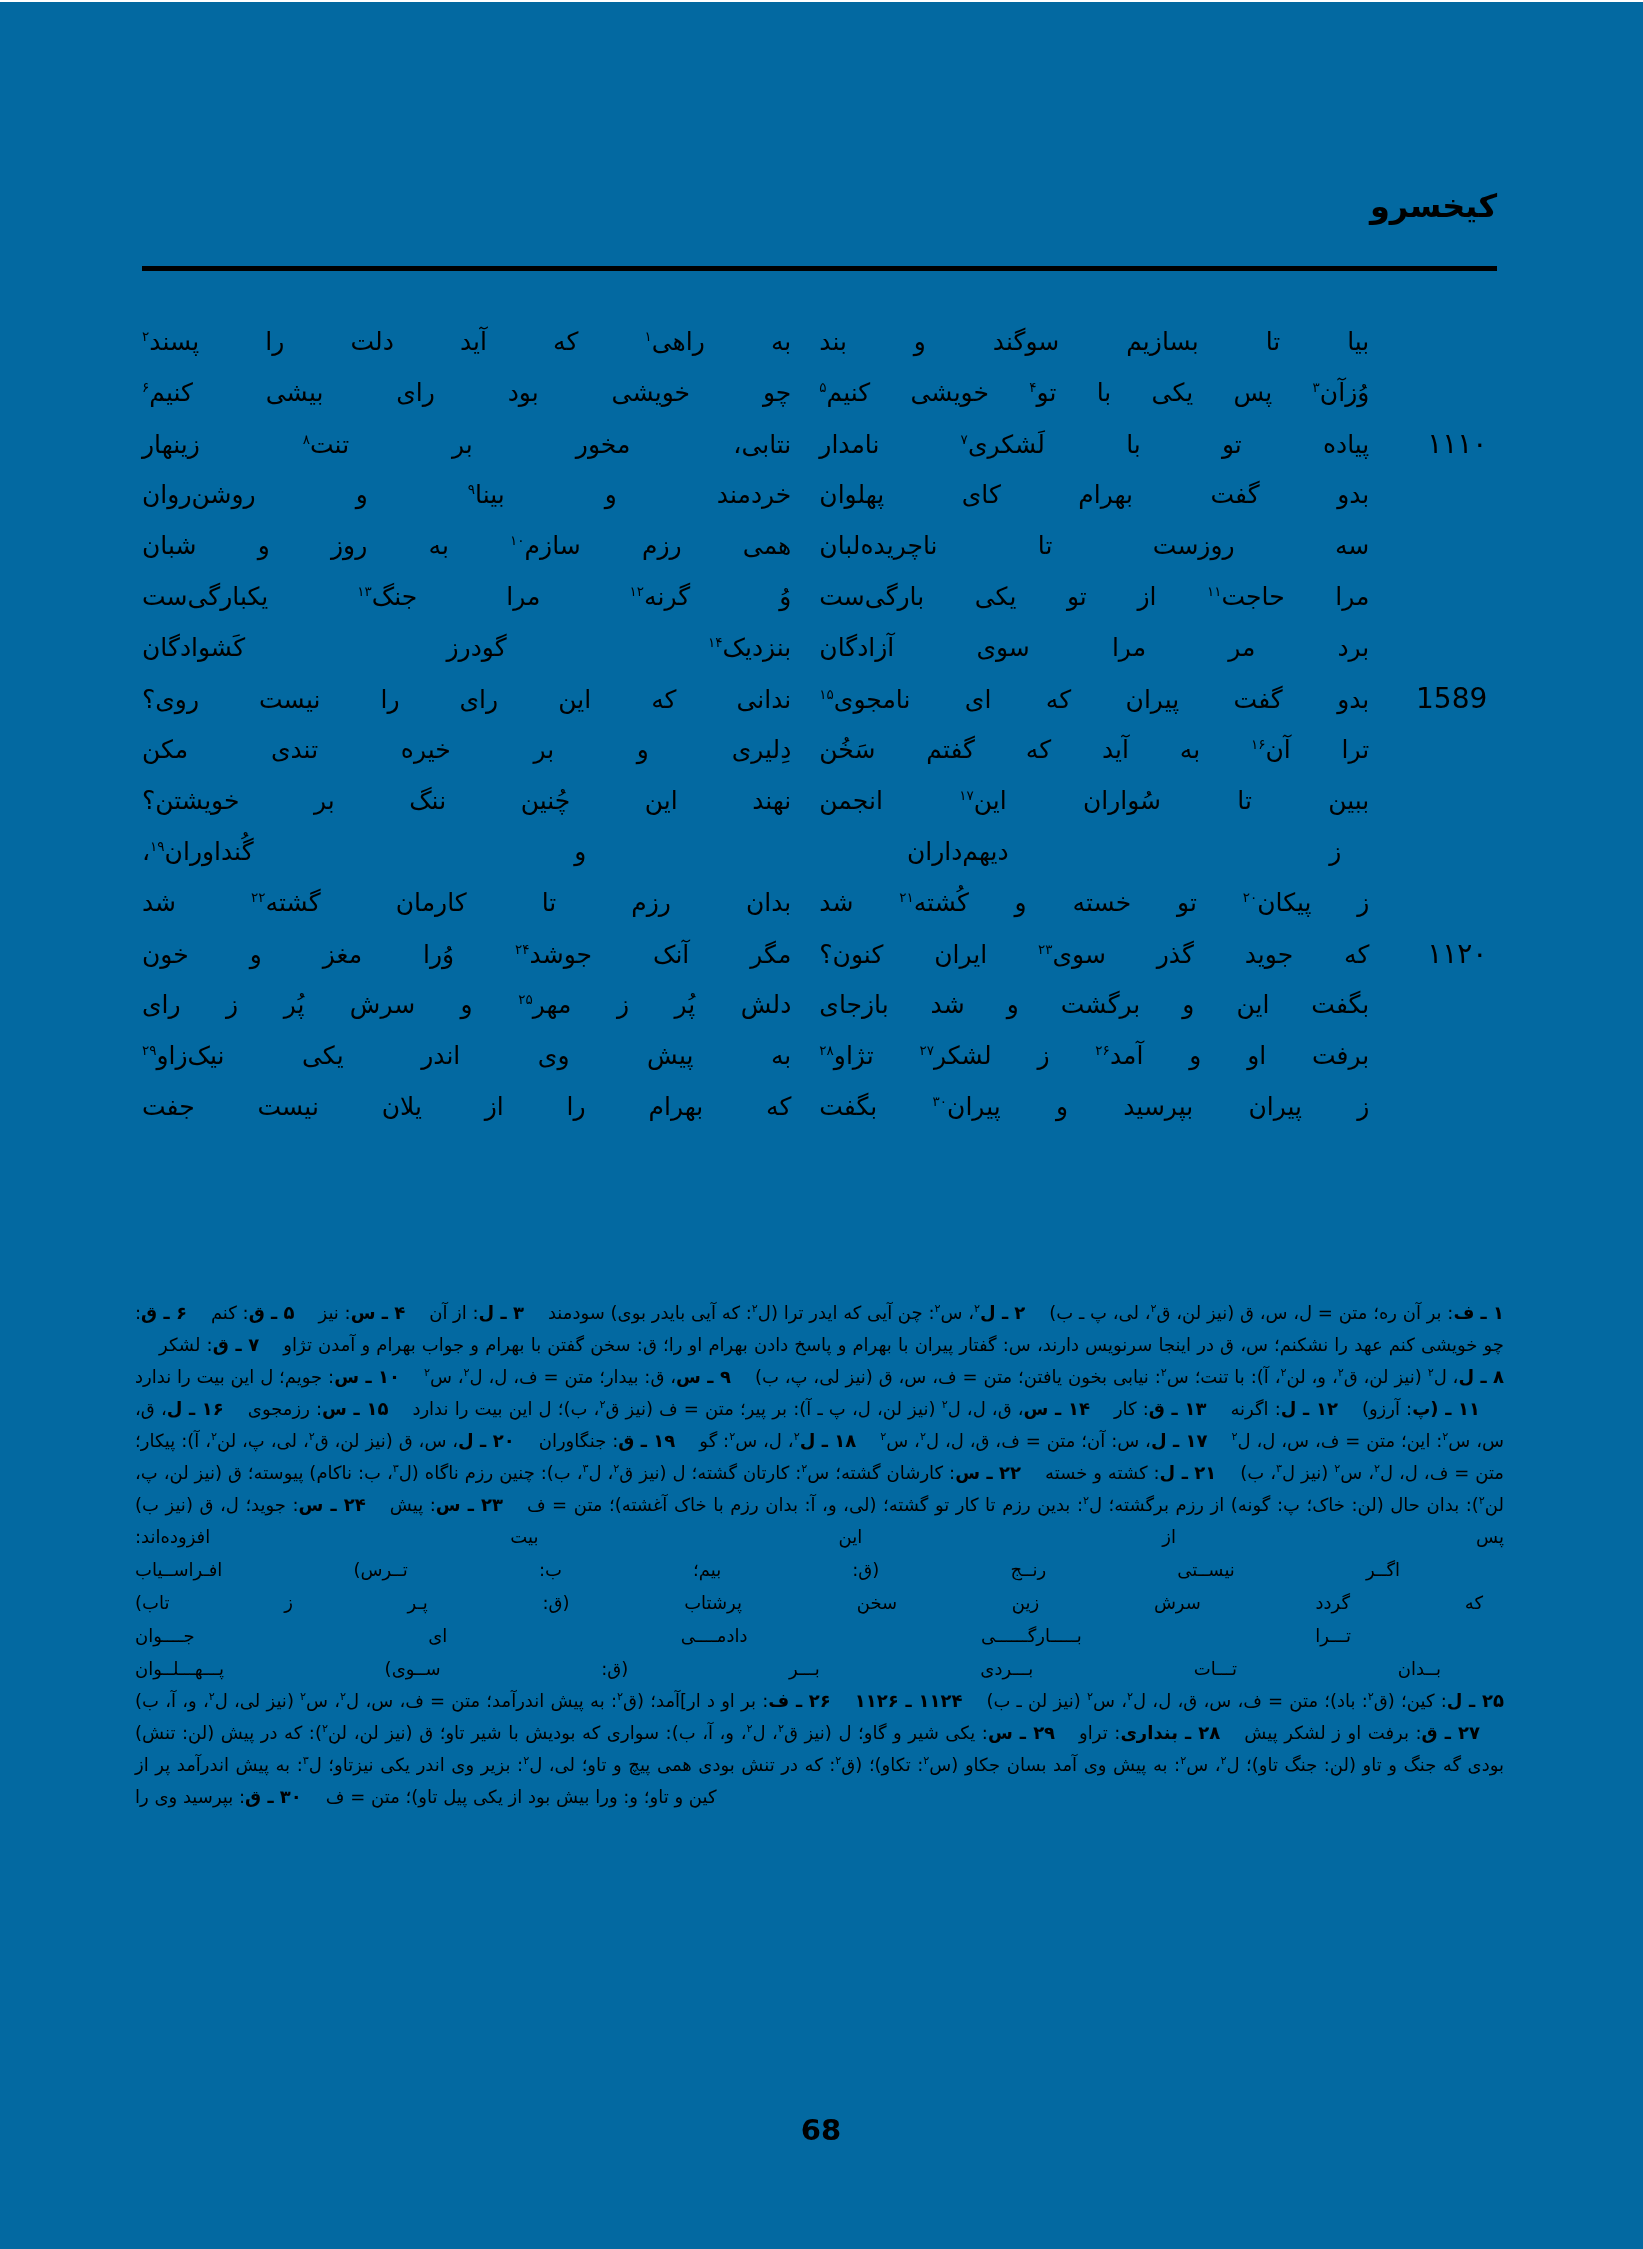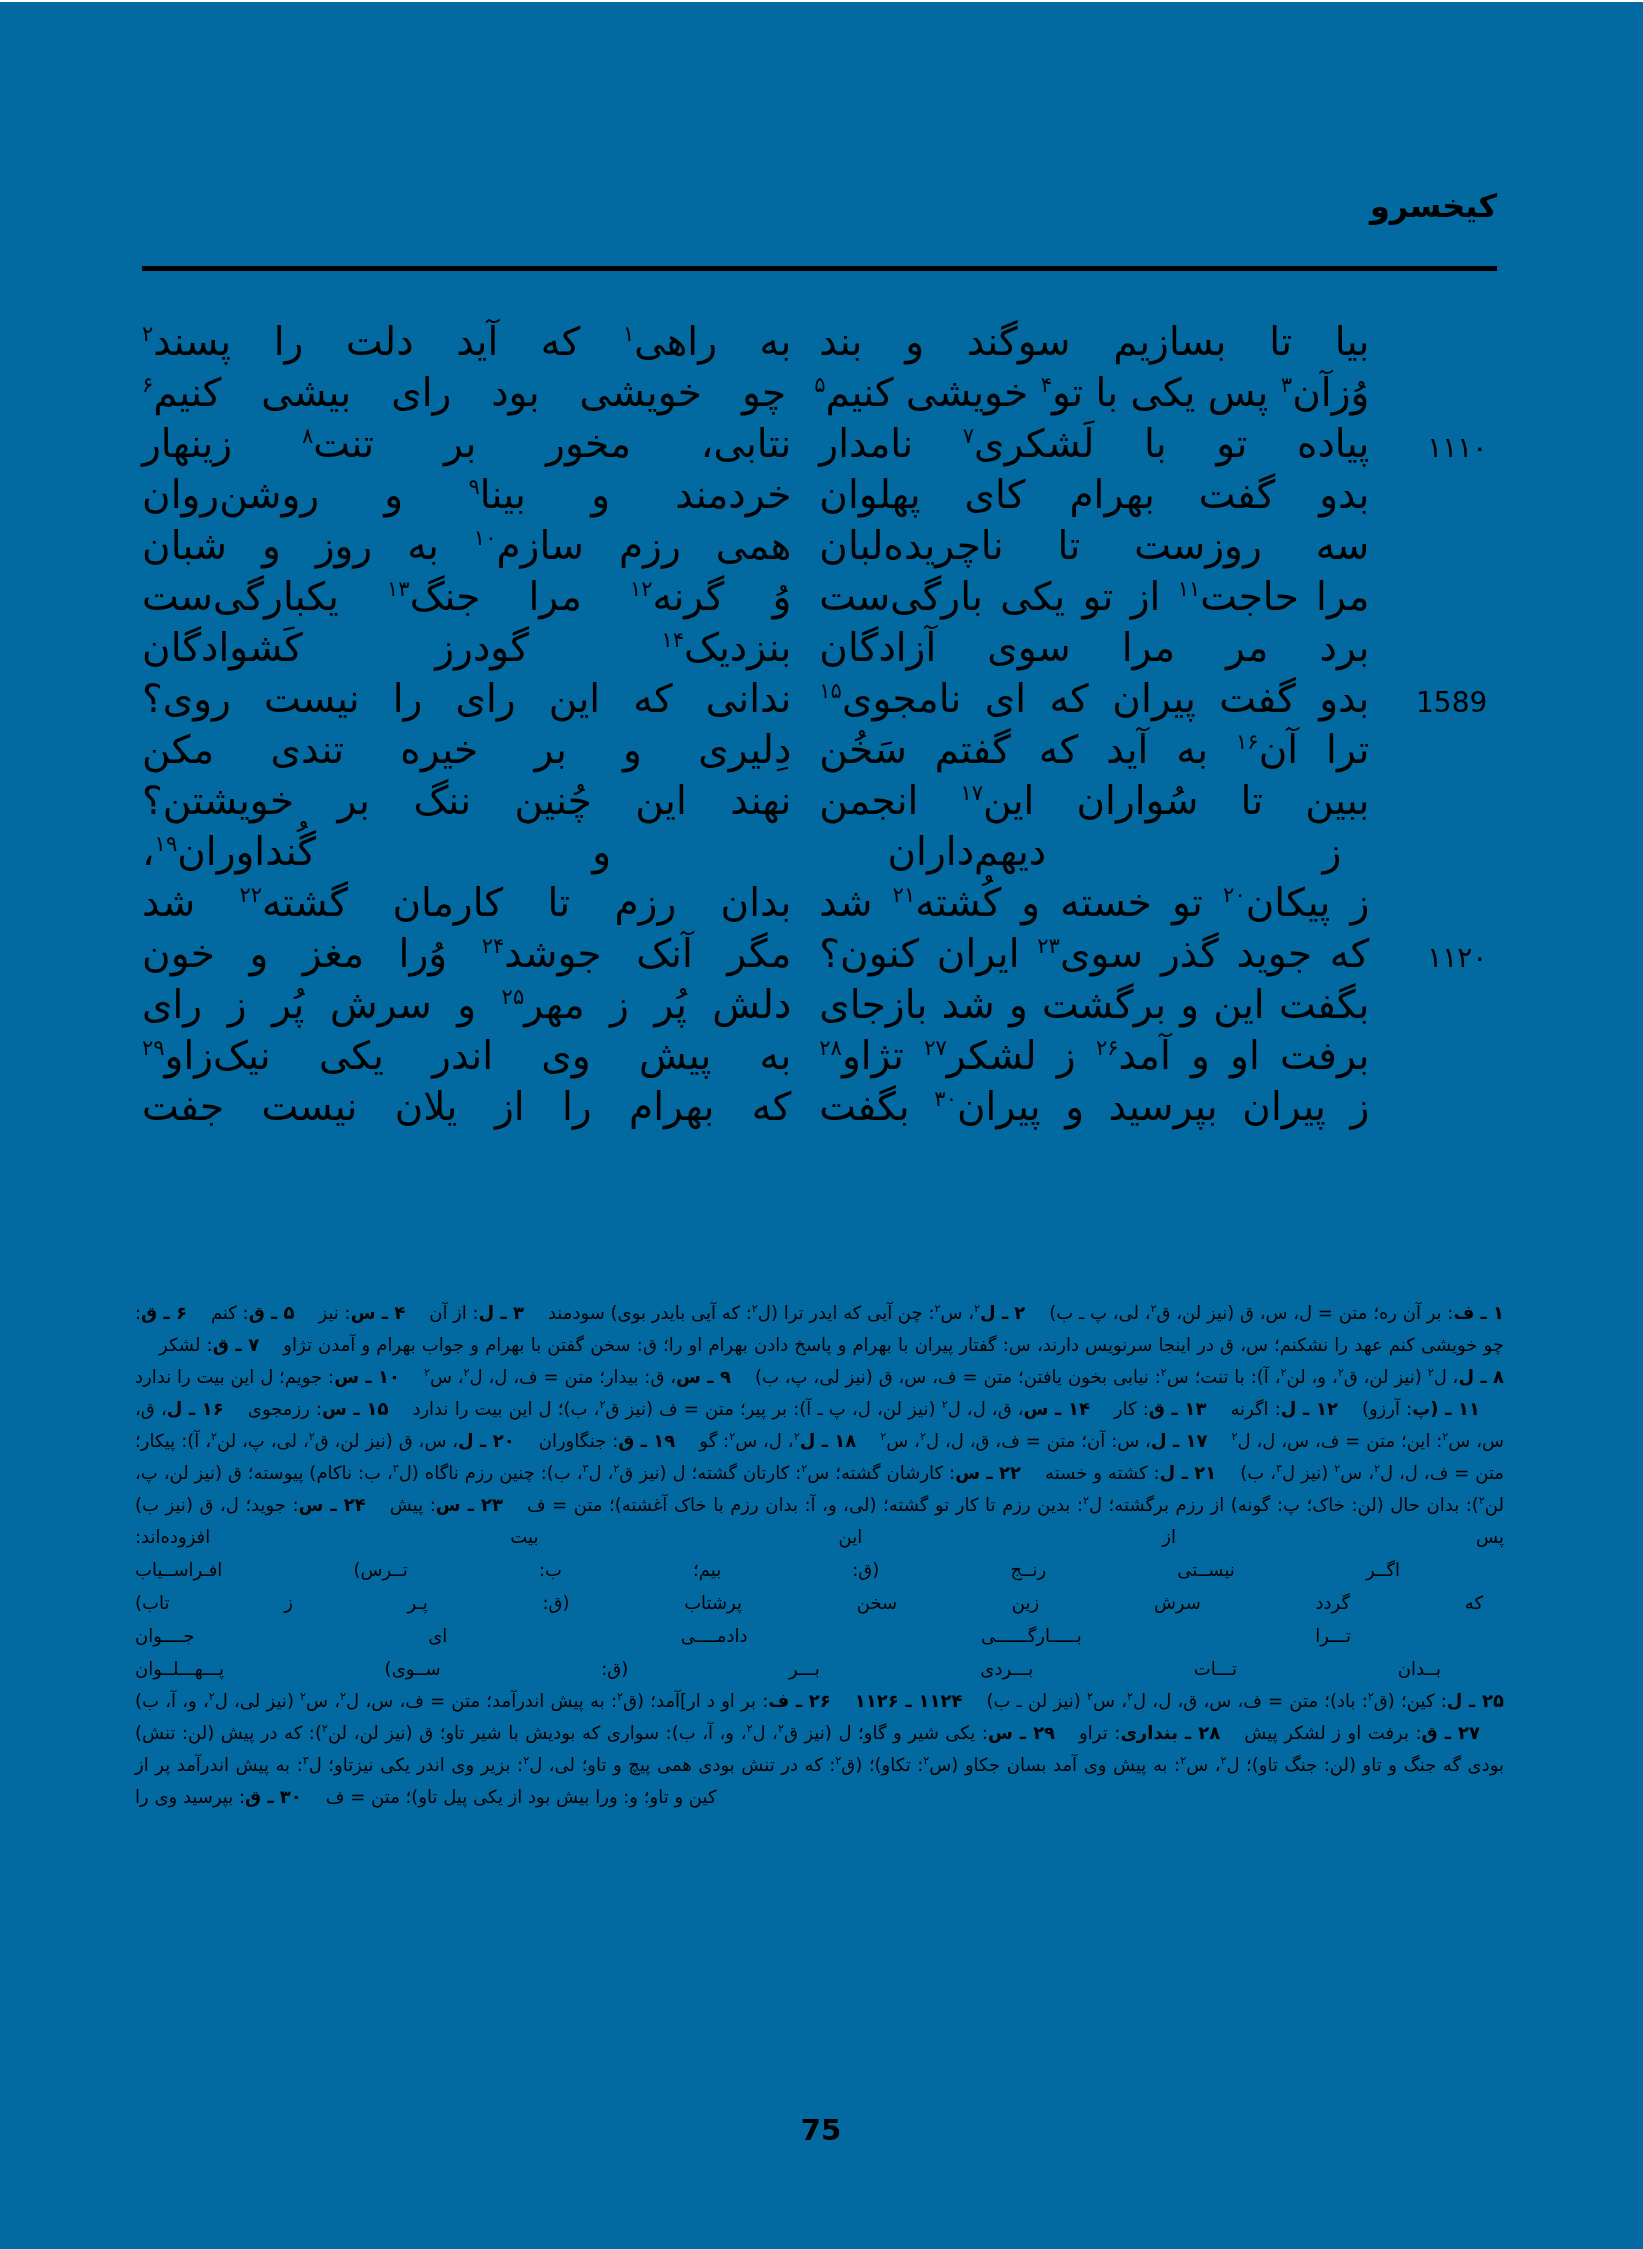--- a/index.html
+++ b/index.html
@@ -60,21 +60,21 @@
   .vnum {
     flex: 0 0 118px;
     font-size: 28px;
     text-align: right;
     padding-right: 9.7px;
     white-space: nowrap;
     direction: rtl;
     line-height: 51px;
   }
   .hemistich {
-    font-size: 39px;
+    font-size: 25px;
     white-space: nowrap;
     line-height: 51px;
     overflow: visible;
   }
   .h-right {
     flex: 0 0 550px;
     text-align: justify;
     text-align-last: justify;
     display: block;
   }
@@ -243,16 +243,16 @@
 
   <div class="apparatus" id="apparatus">
       <div class="app-para"><span class="app-num">۱ ـ ف</span>: بر آن ره؛ متن = ل، س، ق (نیز لن، ق<span class="app-sup">۲</span>، لی، پ ـ ب)<span class="app-sep"></span><span class="app-num">۲ ـ ل</span><span class="app-sup">۲</span>، س<span class="app-sup">۲</span>: چن آیی که ایدر ترا (ل<span class="app-sup">۲</span>: که آیی بایدر بوی) سودمند<span class="app-sep"></span><span class="app-num">۳ ـ ل</span>: از آن<span class="app-sep"></span><span class="app-num">۴ ـ س</span>: نیز<span class="app-sep"></span><span class="app-num">۵ ـ ق</span>: کنم<span class="app-sep"></span><span class="app-num">۶ ـ ق</span>: چو خویشی کنم عهد را نشکنم؛ س، ق در اینجا سرنویس دارند، س: گفتار پیران با بهرام و پاسخ دادن بهرام او را؛ ق: سخن گفتن با بهرام و جواب بهرام و آمدن تژاو<span class="app-sep"></span><span class="app-num">۷ ـ ق</span>: لشکر<span class="app-sep"></span><span class="app-num">۸ ـ ل</span>، ل<span class="app-sup">۲</span> (نیز لن، ق<span class="app-sup">۲</span>، و، لن<span class="app-sup">۲</span>، آ): با تنت؛ س<span class="app-sup">۲</span>: نیابی بخون یافتن؛ متن = ف، س، ق (نیز لی، پ، ب)<span class="app-sep"></span><span class="app-num">۹ ـ س</span>، ق: بیدار؛ متن = ف، ل، ل<span class="app-sup">۲</span>، س<span class="app-sup">۲</span><span class="app-sep"></span><span class="app-num">۱۰ ـ س</span>: جویم؛ ل این بیت را ندارد<span class="app-sep"></span><span class="app-num">۱۱ ـ (پ</span>: آرزو)<span class="app-sep"></span><span class="app-num">۱۲ ـ ل</span>: اگرنه<span class="app-sep"></span><span class="app-num">۱۳ ـ ق</span>: کار<span class="app-sep"></span><span class="app-num">۱۴ ـ س</span>، ق، ل، ل<span class="app-sup">۲</span> (نیز لن، ل، پ ـ آ): بر پیر؛ متن = ف (نیز ق<span class="app-sup">۲</span>، ب)؛ ل این بیت را ندارد<span class="app-sep"></span><span class="app-num">۱۵ ـ س</span>: رزمجوی<span class="app-sep"></span><span class="app-num">۱۶ ـ ل</span>، ق، س، س<span class="app-sup">۲</span>: این؛ متن = ف، س، ل، ل<span class="app-sup">۲</span><span class="app-sep"></span><span class="app-num">۱۷ ـ ل</span>، س: آن؛ متن = ف، ق، ل، ل<span class="app-sup">۲</span>، س<span class="app-sup">۲</span><span class="app-sep"></span><span class="app-num">۱۸ ـ ل</span><span class="app-sup">۲</span>، ل، س<span class="app-sup">۲</span>: گو<span class="app-sep"></span><span class="app-num">۱۹ ـ ق</span>: جنگاوران<span class="app-sep"></span><span class="app-num">۲۰ ـ ل</span>، س، ق (نیز لن، ق<span class="app-sup">۲</span>، لی، پ، لن<span class="app-sup">۲</span>، آ): پیکار؛ متن = ف، ل، ل<span class="app-sup">۲</span>، س<span class="app-sup">۲</span> (نیز ل<span class="app-sup">۳</span>، ب)<span class="app-sep"></span><span class="app-num">۲۱ ـ ل</span>: کشته و خسته<span class="app-sep"></span><span class="app-num">۲۲ ـ س</span>: کارشان گشته؛ س<span class="app-sup">۲</span>: کارتان گشته؛ ل (نیز ق<span class="app-sup">۲</span>، ل<span class="app-sup">۳</span>، ب): چنین رزم ناگاه (ل<span class="app-sup">۳</span>، ب: ناکام) پیوسته؛ ق (نیز لن، پ، لن<span class="app-sup">۲</span>): بدان حال (لن: خاک؛ پ: گونه) از رزم برگشته؛ ل<span class="app-sup">۲</span>: بدین رزم تا کار تو گشته؛ (لی، و، آ: بدان رزم با خاک آغشته)؛ متن = ف<span class="app-sep"></span><span class="app-num">۲۳ ـ س</span>: پیش<span class="app-sep"></span><span class="app-num">۲۴ ـ س</span>: جوید؛ ل، ق (نیز ب) پس از این بیت افزوده‌اند:</div>
       <div class="inset-verse ind-a">اگــر  نیســتی  رنــج (ق: بیم؛ ب: تــرس)  افـراســیاب</div>
       <div class="inset-verse ind-b">که گردد سرش زین سخن پرشتاب (ق: پـر ز تاب)</div>
       <div class="inset-verse ind-c">تـــرا بـــــارگــــــی دادمــــی ای جــــوان</div>
       <div class="inset-verse ind-d">بــدان تـــات بـــردی بـــر (ق: ســوی) پـــهـــلــوان</div>
       <div class="app-para last-left"><span class="app-num">۲۵ ـ ل</span>: کین؛ (ق<span class="app-sup">۲</span>: باد)؛ متن = ف، س، ق، ل، ل<span class="app-sup">۲</span>، س<span class="app-sup">۲</span> (نیز لن ـ ب)<span class="app-sep"></span><span class="app-num">۱۱۲۴ ـ ۱۱۲۶</span><span class="app-sep"></span><span class="app-num">۲۶ ـ ف</span>: بر او د ار]آمد؛ (ق<span class="app-sup">۲</span>: به پیش اندرآمد؛ متن = ف، س، ل<span class="app-sup">۲</span>، س<span class="app-sup">۲</span> (نیز لی، ل<span class="app-sup">۲</span>، و، آ، ب)<span class="app-sep"></span><span class="app-num">۲۷ ـ ق</span>: برفت او ز لشکر پیش<span class="app-sep"></span><span class="app-num">۲۸ ـ بنداری</span>: تراو<span class="app-sep"></span><span class="app-num">۲۹ ـ س</span>: یکی شیر و گاو؛ ل (نیز ق<span class="app-sup">۲</span>، ل<span class="app-sup">۲</span>، و، آ، ب): سواری که بودیش با شیر تاو؛ ق (نیز لن، لن<span class="app-sup">۲</span>): که در پیش (لن: تنش) بودی گه جنگ و تاو (لن: جنگ تاو)؛ ل<span class="app-sup">۲</span>، س<span class="app-sup">۲</span>: به پیش وی آمد بسان جکاو (س<span class="app-sup">۲</span>: تکاو)؛ (ق<span class="app-sup">۲</span>: که در تنش بودی همی پیچ و تاو؛ لی، ل<span class="app-sup">۲</span>: بزیر وی اندر یکی نیزتاو؛ ل<span class="app-sup">۳</span>: به پیش اندرآمد پر از کین و تاو؛ و: ورا بیش بود از یکی پیل تاو)؛ متن = ف<span class="app-sep"></span><span class="app-num">۳۰ ـ ق</span>: بپرسید وی را</div>
     </div>
 
-  <div class="folio">75</div>
+  <div class="folio">68</div>
 
 </div>
 
 
 </body></html>

